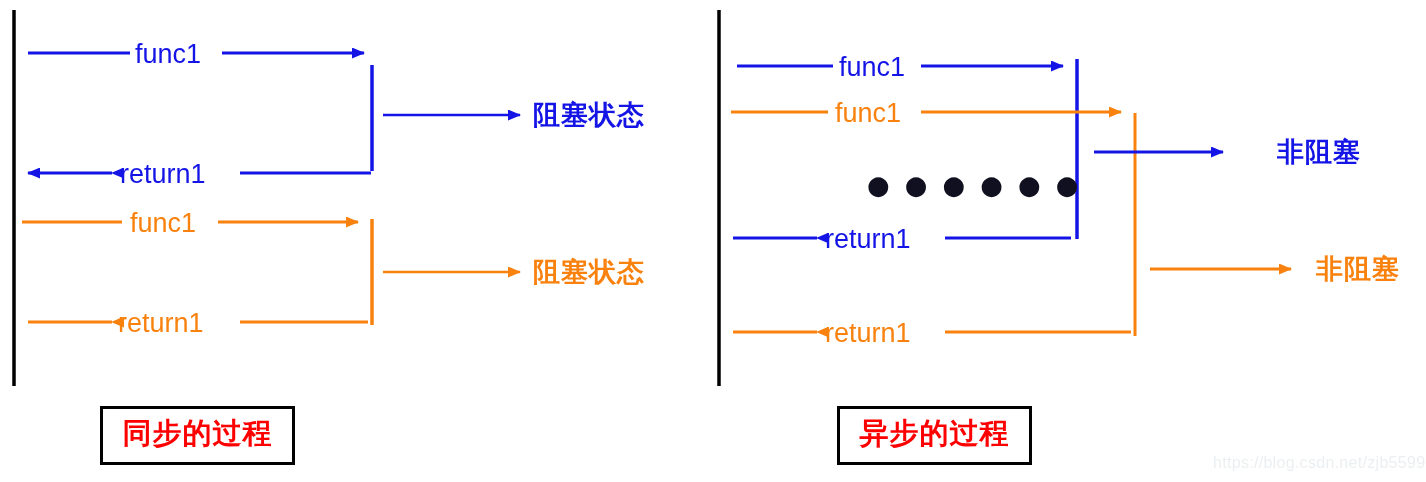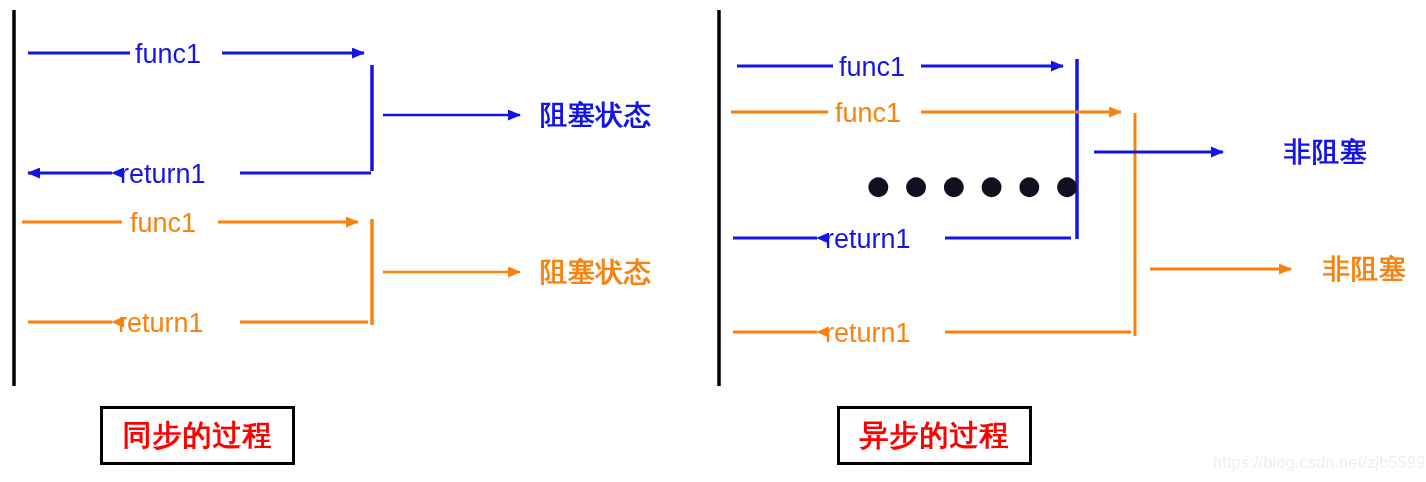--- a/index.html
+++ b/index.html
@@ -42,37 +42,36 @@
   .label-latin {
     font-family: "Liberation Sans", "DejaVu Sans", sans-serif;
     font-size: 27px;
     letter-spacing: 0px;
   }
   .label-cjk {
     font-family: "DejaVu Sans", "Liberation Sans", sans-serif;
     font-size: 27px;
     font-weight: 700;
     letter-spacing: 1px;
-    margin-left: 7px;
   }
   .blue { color: #1414e6; }
   .orange { color: #f9820f; }
 
   .legend-box {
     position: absolute;
     border: 3px solid #000000;
     background: #ffffff;
     display: flex;
     align-items: center;
     justify-content: center;
     box-sizing: border-box;
   }
   .legend-text {
     color: #ff0000;
-    font-family: Liberation Serif, serif;
+    font-family: Liberation Mono, monospace;
     font-size: 29px;
     font-weight: 700;
     letter-spacing: 1px;
     line-height: 1;
   }
 
   .ellipsis-dots {
     position: absolute;
     color: #101020;
     font-family: "DejaVu Sans", "Liberation Sans", sans-serif;

